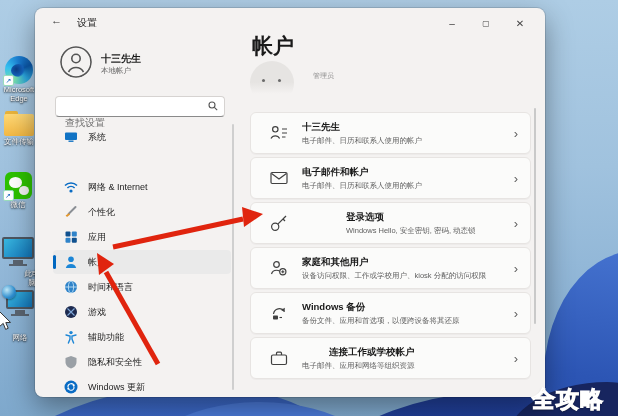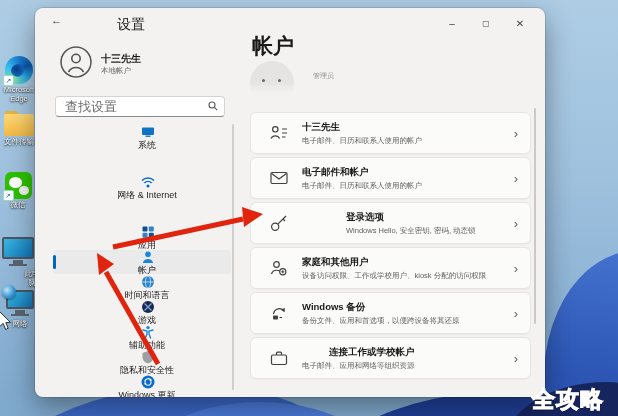--- a/index.html
+++ b/index.html
@@ -52,38 +52,38 @@
 
   
   .cursor{position:absolute;left:-2px;top:310px;z-index:60;}
 
   
   #win{position:absolute;left:35px;top:8px;width:510px;height:389px;background:#f4f2f1;
     border-radius:8px;box-shadow:0 10px 28px rgba(0,0,0,.38),0 0 0 1px rgba(0,0,0,.12);
     overflow:hidden;}
   .titlebar{position:absolute;left:0;top:0;width:100%;height:30px;}
   .back-btn{position:absolute;left:16px;top:6px;font-size:11px;color:#333;cursor:pointer;}
-  .win-title{position:absolute;left:42px;top:8px;font-size:14px;color:#1a1a1a;margin-left:40px;}
+  .win-title{position:absolute;left:42px;top:8px;font-size:10px;color:#1a1a1a;}
   .win-controls{position:absolute;right:8px;top:0;height:30px;display:flex;}
   .wc-btn{width:34px;height:30px;display:flex;align-items:center;justify-content:center;
     font-size:10px;color:#444;}
 
   
   .profile-avatar{position:absolute;left:25px;top:38px;width:32px;height:32px;border-radius:50%;}
   .profile-name{position:absolute;left:66px;top:44px;font-size:10px;font-weight:bold;color:#1a1a1a;}
   .profile-type{position:absolute;left:66px;top:58px;font-size:7.5px;color:#5f5f5f;}
   .searchbox{position:absolute;left:20px;top:88px;width:168px;height:19px;background:#fff;
     border:1px solid #d6d3d1;border-bottom:1px solid #8a8a8a;border-radius:4px;}
-  .searchbox input{position:absolute;left:7px;top:1px;width:135px;height:15px;border:0;outline:0;
-    font-size:13px;color:#333;background:transparent;font-family:Liberation Serif, serif;}
+  .searchbox input{position:absolute;left:7px;top:17px;width:135px;height:15px;border:0;outline:0;
+    font-size:10px;color:#333;background:transparent;font-family:Liberation Serif, serif;}
   .searchbox input::placeholder{color:#6e6e6e;}
   .search-ico{position:absolute;right:6px;top:4px;}
 
   .side-item{position:absolute;left:18px;width:178px;height:24px;border-radius:4px;
-    display:flex;align-items:center;cursor:pointer;flex-direction:column;}
+    display:flex;align-items:center;cursor:pointer;}
   .side-item.selected{background:#eaeaea;}
   .accent-pill{position:absolute;left:0;top:5px;width:3px;height:14px;border-radius:2px;}
   .sicon{width:14px;height:14px;margin-left:11px;flex:0 0 auto;display:flex;}
   .slabel{margin-left:10px;font-size:9px;color:#1f1f1f;white-space:nowrap;}
   .side-scroll{position:absolute;left:197px;top:116px;width:2px;height:266px;background:#cfcfcf;border-radius:1px;}
 
   
   .main-heading{position:absolute;left:217px;top:24px;font-size:21px;font-weight:bold;color:#1a1a1a;}
   .hero-avatar-clip{position:absolute;left:215px;top:53px;width:46px;height:33px;overflow:hidden;}
   .hero-avatar{width:44px;height:44px;border-radius:50%;background:#e6e4e2;position:relative;}
@@ -141,21 +141,21 @@
     <span class="dlabel">微信</span>
   </div>
   <div class="dicon" style="left:-4px;top:237px;">
     <div class="monitor"></div>
     <span class="dlabel" style="margin-top:11px;margin-left:28px;">此电脑</span>
   </div>
   <div class="dicon" style="left:-2px;top:290px;">
     <div class="monitor" style="width:24px;height:15px;">
       <span class="globe"></span>
     </div>
-    <span class="dlabel" style="margin-top:11px;">网络</span>
+    <span class="dlabel" style="margin-top:25px;">网络</span>
   </div>
 
   <svg class="cursor" width="16" height="22" viewBox="0 0 16 22">
     <polygon points="1,1 1,17 5.2,13.4 7.6,19.4 10.2,18.3 7.8,12.6 12.5,12.4" fill="#fff" stroke="#333" stroke-width="1"></polygon>
   </svg>
 
   <div id="win">
 
     <div class="titlebar">
       <span class="back-btn">←</span>
@@ -195,20 +195,29 @@
     <div class="side-item" style="top:167px;">
       <span class="sicon">
         <svg width="14" height="14" viewBox="0 0 14 14">
             <path d="M1 5.5 A 8.5 8.5 0 0 1 13 5.5" fill="none" stroke="#0a6cc4" stroke-width="1.6"></path>
             <path d="M3.4 8 A 5.2 5.2 0 0 1 10.6 8" fill="none" stroke="#0a6cc4" stroke-width="1.6"></path>
             <circle cx="7" cy="11" r="1.6" fill="#0a6cc4"></circle>
           </svg>
         </span>
       <span class="slabel">网络 &amp; Internet</span>
     </div>
+    <div class="side-item" style="top:192px;">
+      <span class="sicon">
+        <svg width="14" height="14" viewBox="0 0 14 14">
+            <line x1="11.5" y1="2" x2="4.5" y2="9" stroke="#8a8f94" stroke-width="2" stroke-linecap="round"></line>
+            <path d="M4.8 8.2 L6.2 9.6 L3 12 L1.6 10.6 Z" fill="#e2972f"></path>
+          </svg>
+        </span>
+      <span class="slabel">个性化</span>
+    </div>
     <div class="side-item" style="top:217px;">
       <span class="sicon">
         <svg width="14" height="14" viewBox="0 0 14 14">
             <rect x="1.5" y="1.5" width="5" height="5" rx="1" fill="#10518f"></rect>
             <rect x="7.8" y="1.5" width="5" height="5" rx="1" fill="#2f83c9"></rect>
             <rect x="1.5" y="7.8" width="5" height="5" rx="1" fill="#2f83c9"></rect>
             <rect x="7.8" y="7.8" width="5" height="5" rx="1" fill="#10518f"></rect>
           </svg>
         </span>
       <span class="slabel">应用</span>

